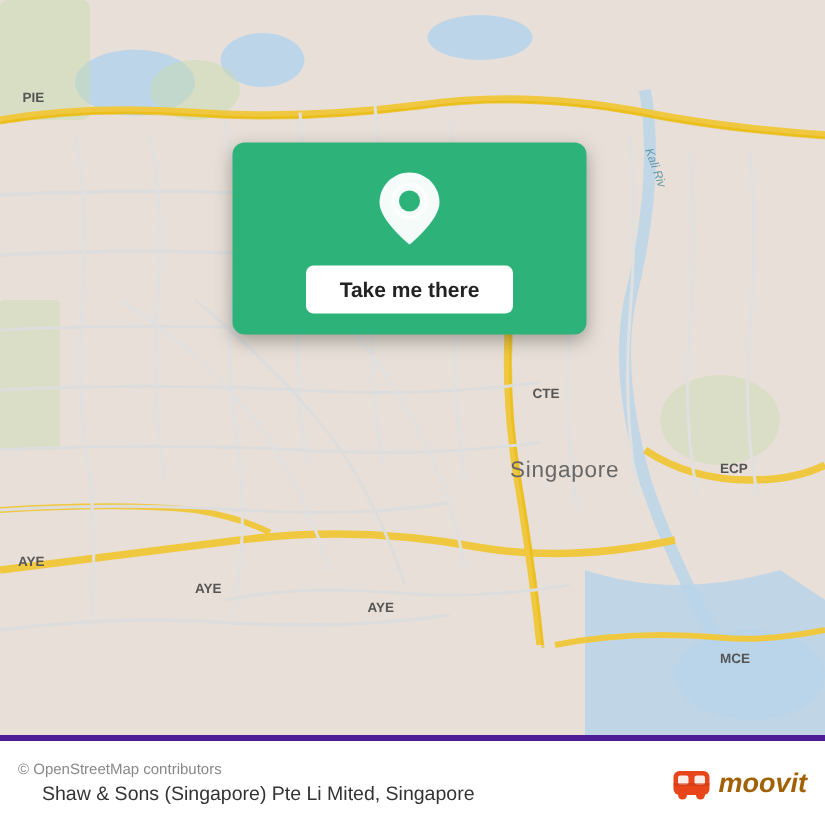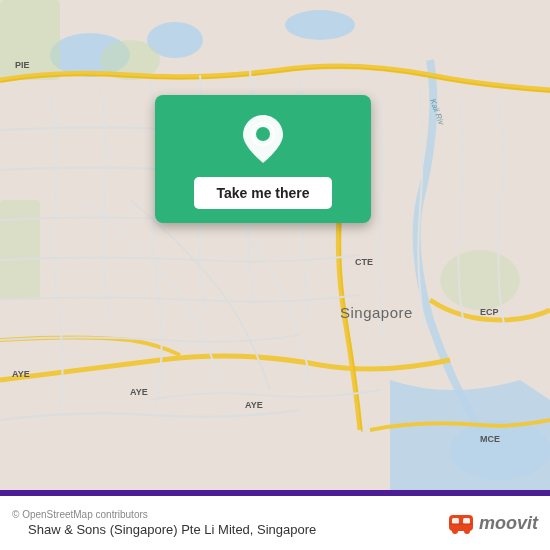--- a/index.html
+++ b/index.html
@@ -26,21 +26,21 @@
       top: 0; left: 0;
       width: 100%;
       height: 100%;
     }
 
     
     .card-overlay {
       position: absolute;
       top: 95px;
       left: 155px;
-      width: 216px;
+      width: 236px;
       background: #2db37a;
       border-radius: 8px;
       padding: 18px 16px 14px;
       display: flex;
       flex-direction: column;
       align-items: center;
       box-shadow: 0 4px 12px rgba(0,0,0,0.3);
     }
 
     .location-icon-wrap {
@@ -62,21 +62,21 @@
       font-weight: 600;
       cursor: pointer;
       white-space: nowrap;
     }
 
     
     #bottom-bar {
       width: 550px;
       height: 60px;
       background: white;
-      border-top: 6px solid #4c1d95;
+      border-top: 4px solid #4c1d95;
       display: flex;
       align-items: center;
       padding: 0 12px;
       justify-content: space-between;
     }
 
     .bottom-left {
       display: flex;
       flex-direction: column;
       gap: 2px;
@@ -101,21 +101,21 @@
     }
 
     .moovit-icon {
       width: 28px;
       height: 28px;
     }
 
     .moovit-text {
       font-size: 18px;
       font-weight: 700;
-      color: #737373;
+      color: #a16207;
       font-style: italic;
     }
   </style>
 </head>
 <body>
 
 <div id="map-container">
 
   <svg class="map-svg" viewBox="0 0 550 490" xmlns="http://www.w3.org/2000/svg">
 

